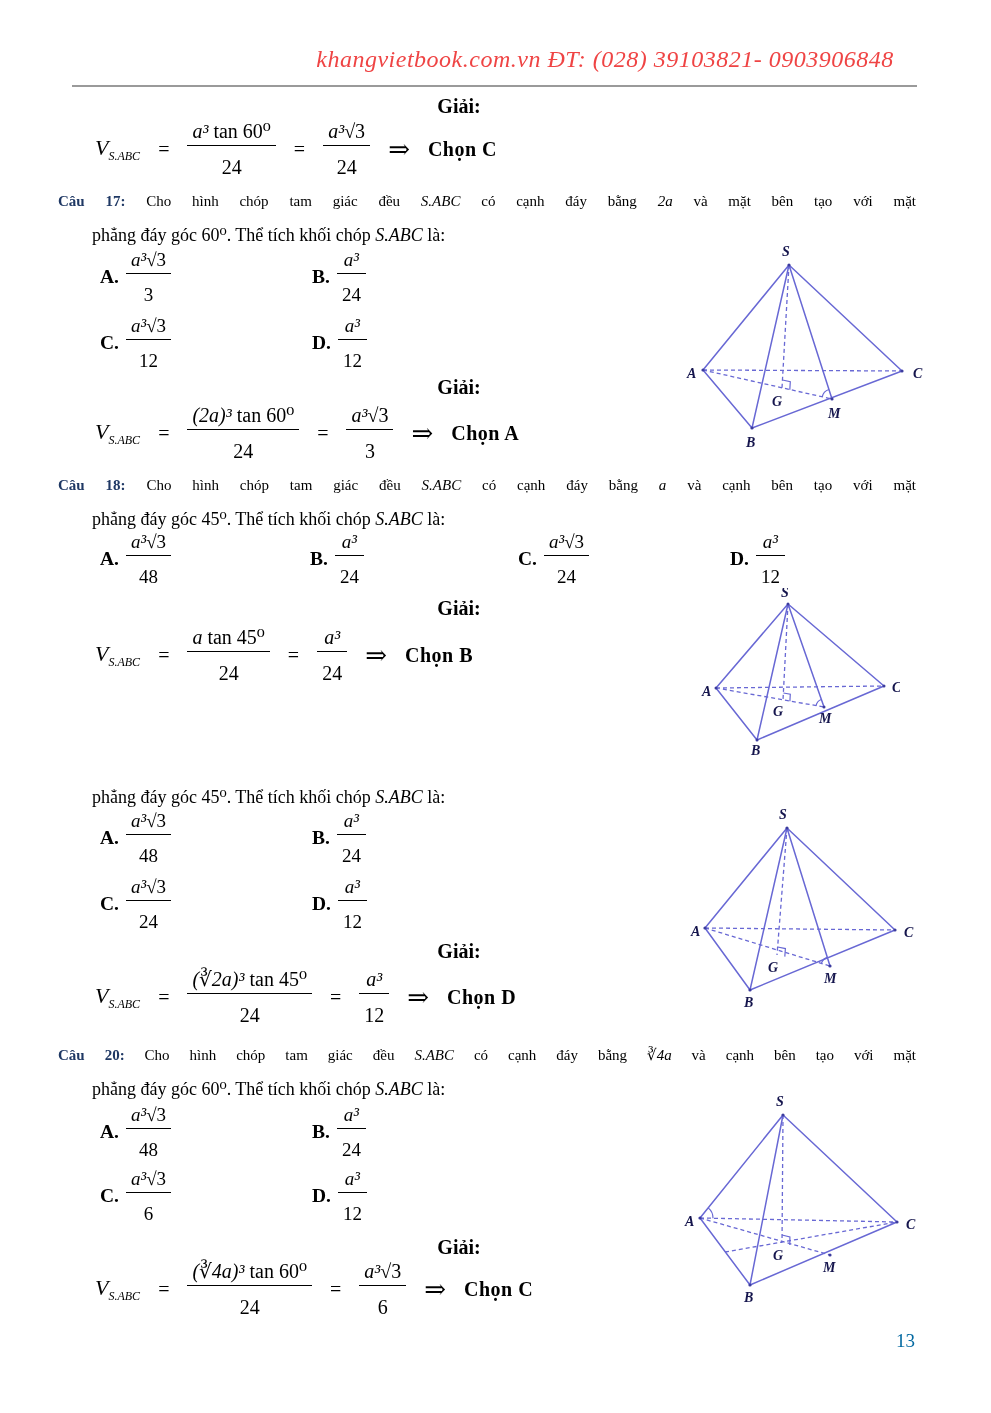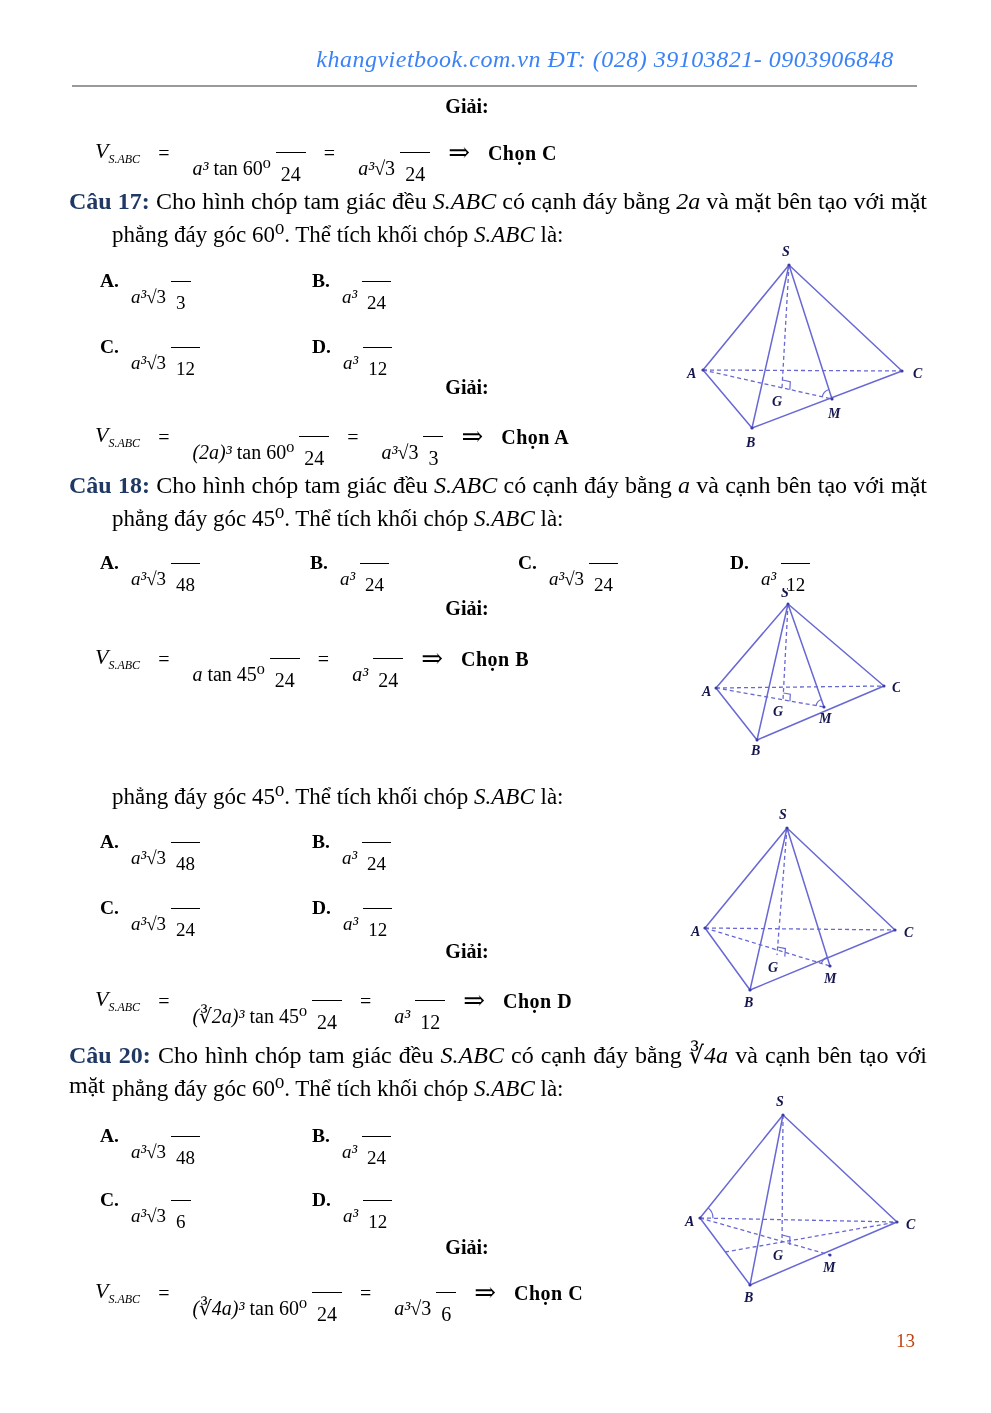--- a/index.html
+++ b/index.html
@@ -1,57 +1,57 @@
 <!DOCTYPE html>
 <html><head>
 <meta charset="utf-8">
 <style>
   html,body{margin:0;padding:0;background:#e8e8e8;}
   .page{position:relative;width:991px;height:1413px;background:#ffffff;margin:0 auto;
         font-family:"Liberation Serif","DejaVu Serif","DejaVu Sans",serif;color:#000;overflow:hidden;}
 
   
   .header-text{position:absolute;top:46px;left:280px;width:650px;text-align:center;
-               font-style:italic;font-size:24px;color:#3b82f6;letter-spacing:.5px;}
+               font-style:italic;font-size:24px;color:#ef4444;letter-spacing:.5px;}
   .header-rule{position:absolute;top:85px;left:72px;width:845px;border-top:2px solid #9a9a9a;}
 
   
-  .giai{position:absolute;left:8px;width:918px;text-align:center;font-weight:bold;font-size:20px;}
+  .giai{position:absolute;left:0;width:918px;text-align:center;font-weight:bold;font-size:20px;}
 
   
   .sol{position:absolute;display:flex;align-items:center;gap:18px;font-size:20px;}
   .fv{font-style:italic;font-size:22px;}
   .fv sub{font-size:12px;font-style:italic;}
-  .frac{display:inline-flex;flex-direction:row;align-items:center;text-align:center;line-height:1.15;margin-top:32px;}
+  .frac{display:inline-flex;flex-direction:column;text-align:center;line-height:1.15;}
   .frac .num{display:block;padding:0 5px 2px;white-space:nowrap;}
   .frac .den{display:block;border-top:1.6px solid #000;padding:10px 5px 0;white-space:nowrap;}
   .mi{font-style:italic;}
   .arrow{font-size:26px;line-height:1;}
   .choose{font-weight:bold;font-size:20px;letter-spacing:.5px;}
 
   
-  .q1{position:absolute;left:69px;width:858px;font-size:24px;line-height:30px;
+  .q1{position:absolute;left:58px;width:858px;font-size:15px;line-height:30px;
       text-align:justify;text-align-last:justify;white-space:normal;}
-  .q2{position:absolute;left:112px;font-size:23px;line-height:30px;}
+  .q2{position:absolute;left:92px;font-size:18px;line-height:30px;}
   .qnum{font-weight:bold;color:#1f3864;}
 
   
   .opt{position:absolute;display:flex;align-items:center;gap:7px;font-size:19px;}
   .opt .letter{font-weight:bold;font-size:19.5px;}
 
   
   .diagram{position:absolute;}
   .dg-solid{stroke:#6868d4;stroke-width:1.5;fill:none;}
   .dg-dash{stroke:#6868d4;stroke-width:1.3;fill:none;stroke-dasharray:4 3;}
   .dg-mark{stroke:#6868d4;stroke-width:1.2;fill:none;}
   .dg-dot{fill:#3c3c9e;}
   .dg-label{font-family:"Liberation Serif","DejaVu Serif",serif;font-size:14px;
             font-weight:bold;font-style:italic;fill:#15154d;}
 
-  .page-number{position:absolute;top:1330px;left:896px;font-size:19px;color:#c2410c;}
+  .page-number{position:absolute;top:1330px;left:896px;font-size:19px;color:#0369a1;}
 </style>
 </head>
 <body>
 
 <div class="page">
 
   <div class="header-text">khangvietbook.com.vn  ĐT: (028) 39103821- 0903906848</div>
   <div class="header-rule"></div>
 
   <div class="giai" style="top:95px;">Giải:</div>

